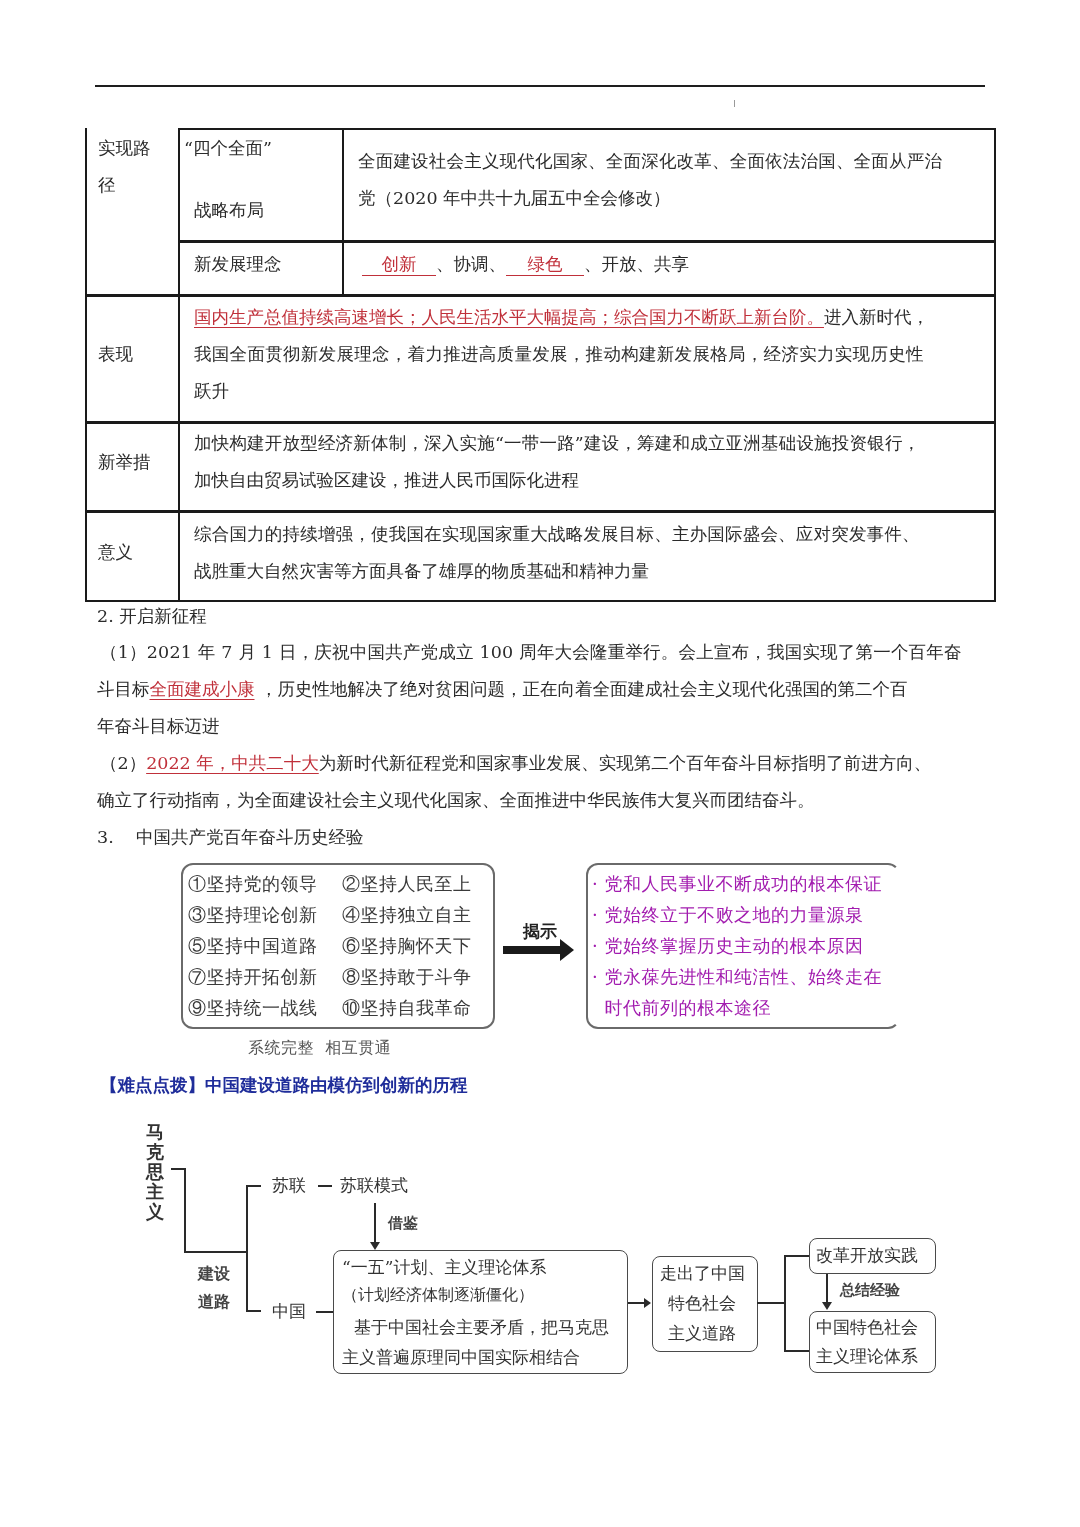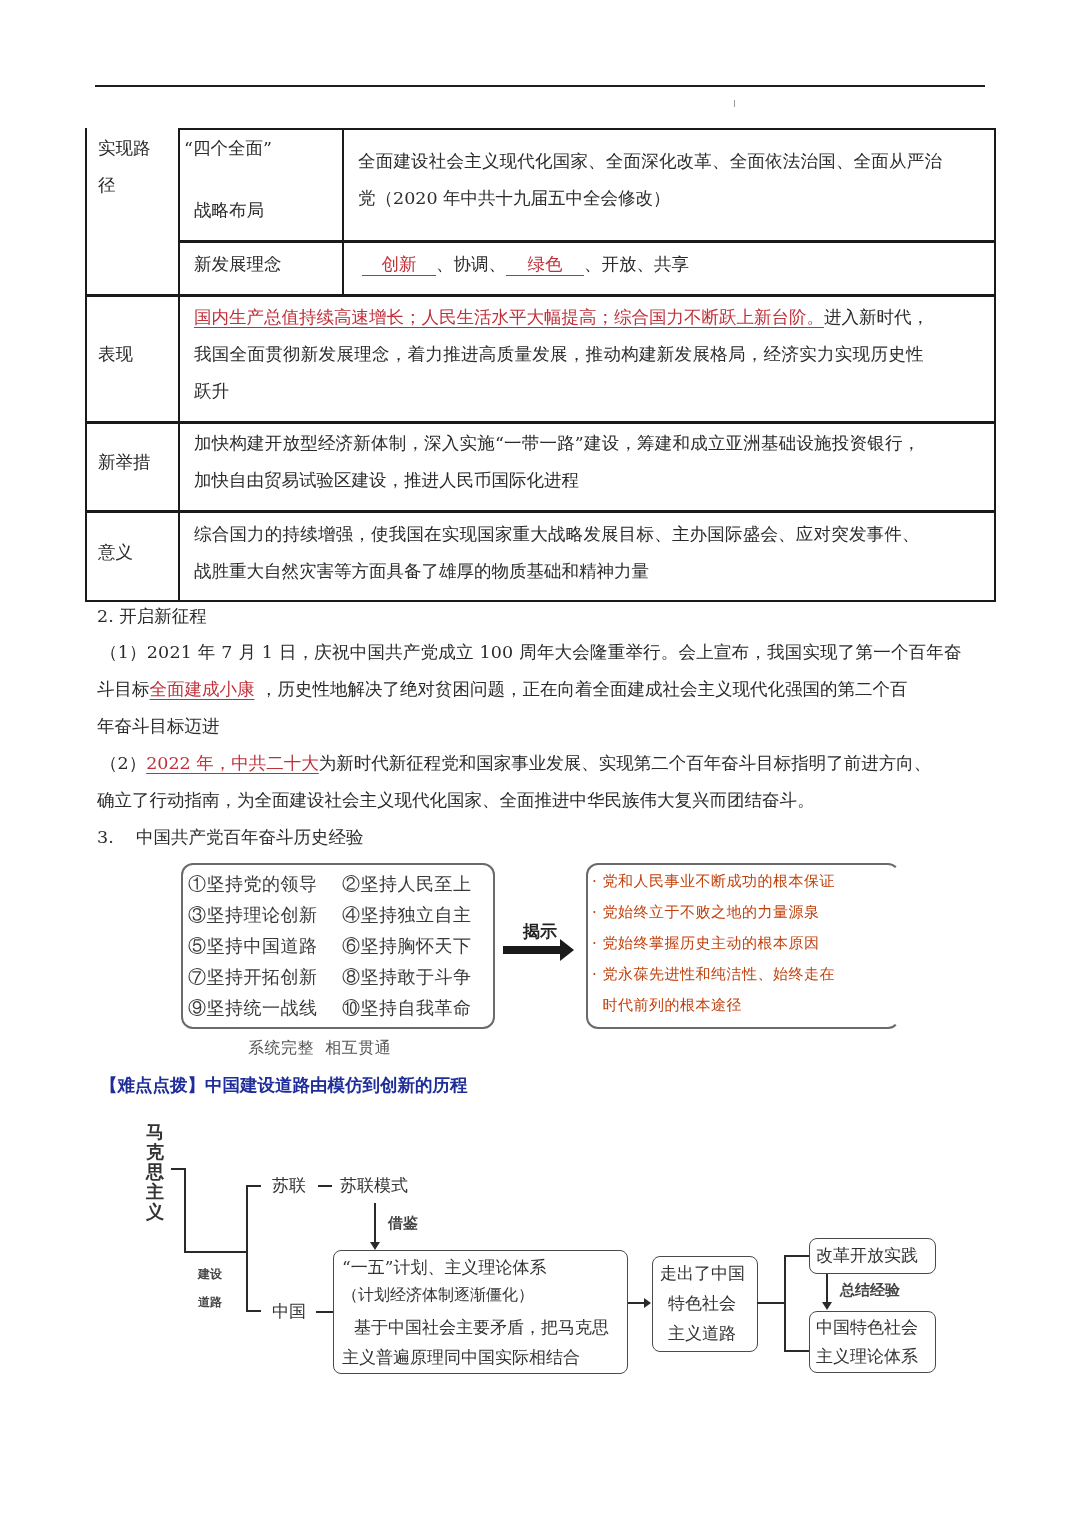--- a/index.html
+++ b/index.html
@@ -13,21 +13,21 @@
   .tbl-line { position:absolute; background:#1a1a1a; }
   .cell-text { position:absolute; font-size:17.5px; line-height:37px; color:#2b2b2b; }
   .red-u { color:#c0303a; text-decoration:underline; text-decoration-color:#c0303a; text-underline-offset:4px; }
   .blank { display:inline-block; border-bottom:1.5px solid #c0303a; color:#c0303a; text-align:center; line-height:22px; }
 
   .para { position:absolute; left:97px; font-size:17.5px; line-height:37px; color:#2b2b2b; }
 
   
   .rbox { position:absolute; border:2px solid #6a6a6a; border-radius:12px; background:#fff; }
   .grid-item { position:absolute; font-size:18px; color:#3a3a3a; letter-spacing:0.5px; white-space:nowrap; }
-  .bullet-item { position:absolute; font-size:15px; color:#c2410c; white-space:nowrap; letter-spacing:0.5px; }
+  .bullet-item { position:absolute; font-size:18px; color:#a21caf; white-space:nowrap; letter-spacing:0.5px; }
 
   .hint-title { position:absolute; left:100px; top:1073px; font-family:"DejaVu Sans","Liberation Sans",sans-serif;
                 font-weight:bold; font-size:17.5px; color:#1f2d9a; }
 
   
   .ln { position:absolute; background:#2a2a2a; }
   .dtext { position:absolute; font-size:17px; color:#333; white-space:nowrap; }
   .dbox { position:absolute; border:1.8px solid #4a4a4a; border-radius:8px; background:#fff; }
 </style>
 </head>
@@ -126,21 +126,21 @@
   </div>
 
   <div class="ln" style="left:171px; top:1168px; width:15px; height:2px;"></div>
   <div class="ln" style="left:184px; top:1168px; width:2px; height:84px;"></div>
   <div class="ln" style="left:184px; top:1251px; width:63px; height:2px;"></div>
 
   <div class="ln" style="left:246px; top:1185px; width:2px; height:126px;"></div>
   <div class="ln" style="left:246px; top:1185px; width:15px; height:2px;"></div>
   <div class="ln" style="left:246px; top:1310px; width:15px; height:2px;"></div>
 
-  <div class="dtext" style="left:198px; top:1260px; font-size:12px; font-weight:bold; line-height:28px; color:#444;">
+  <div class="dtext" style="left:198px; top:1260px; font-size:16px; font-weight:bold; line-height:28px; color:#444;">
     <div>建设</div>
     <div>道路</div>
   </div>
 
   <div class="dtext" style="left:272px; top:1174px;">苏联</div>
   <div class="ln" style="left:318px; top:1185px; width:14px; height:2px;"></div>
   <div class="dtext" style="left:340px; top:1174px;">苏联模式</div>
 
   <div class="ln" style="left:374px; top:1203px; width:2px; height:44px;"></div>
   <div class="abs" style="left:370px; top:1242px; width:0; height:0; border-left:5px solid transparent; border-right:5px solid transparent; border-top:8px solid #2a2a2a;"></div>

